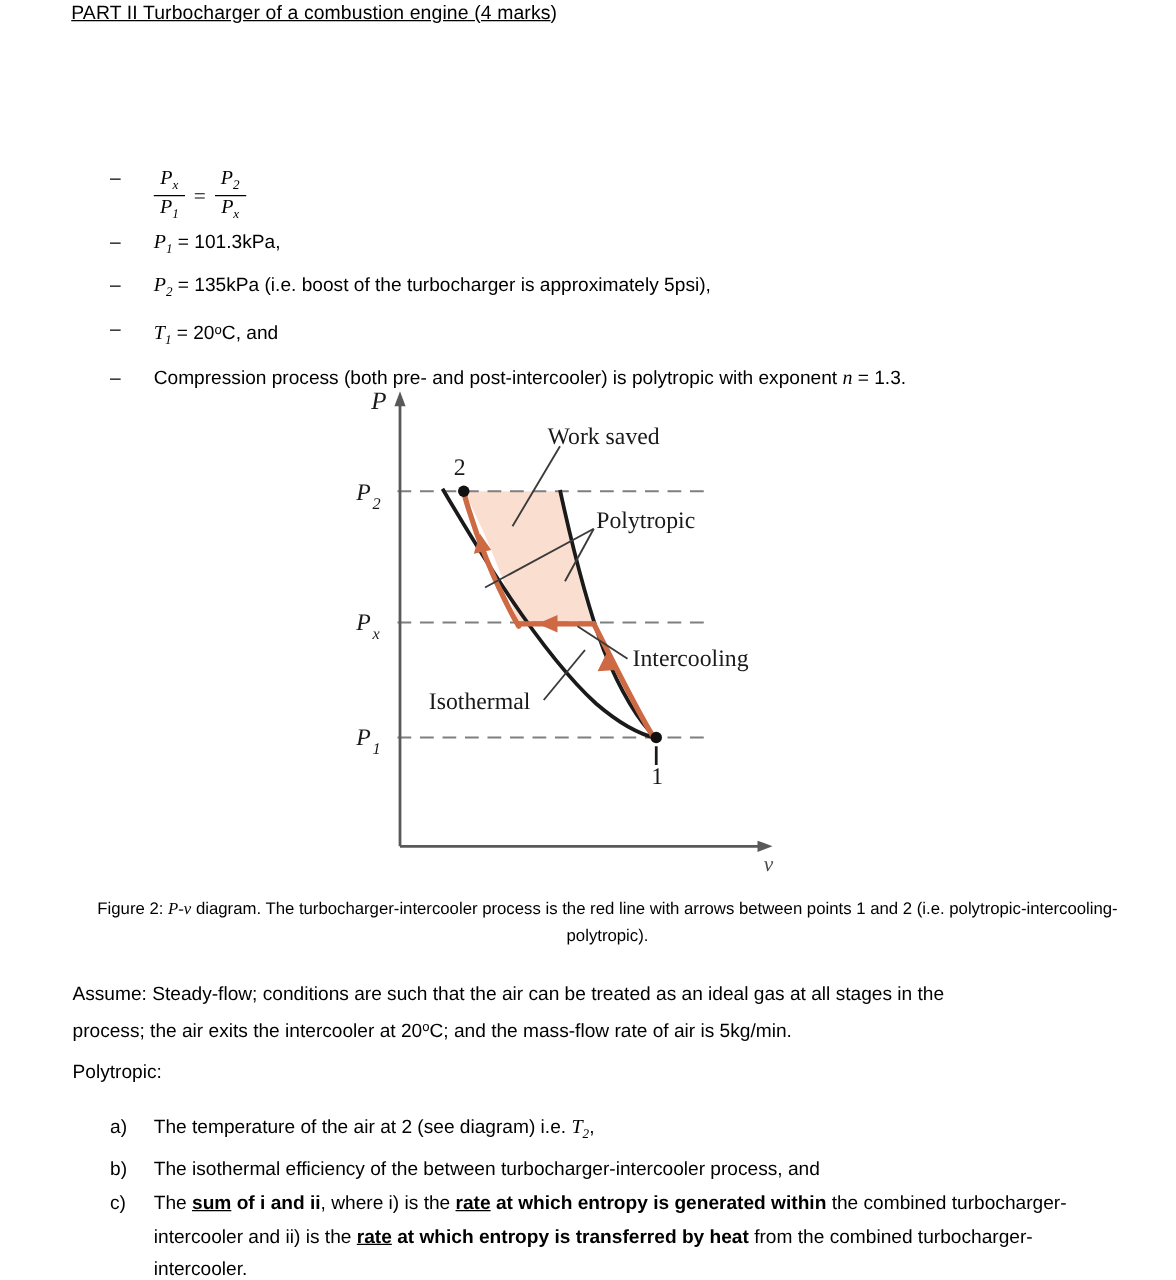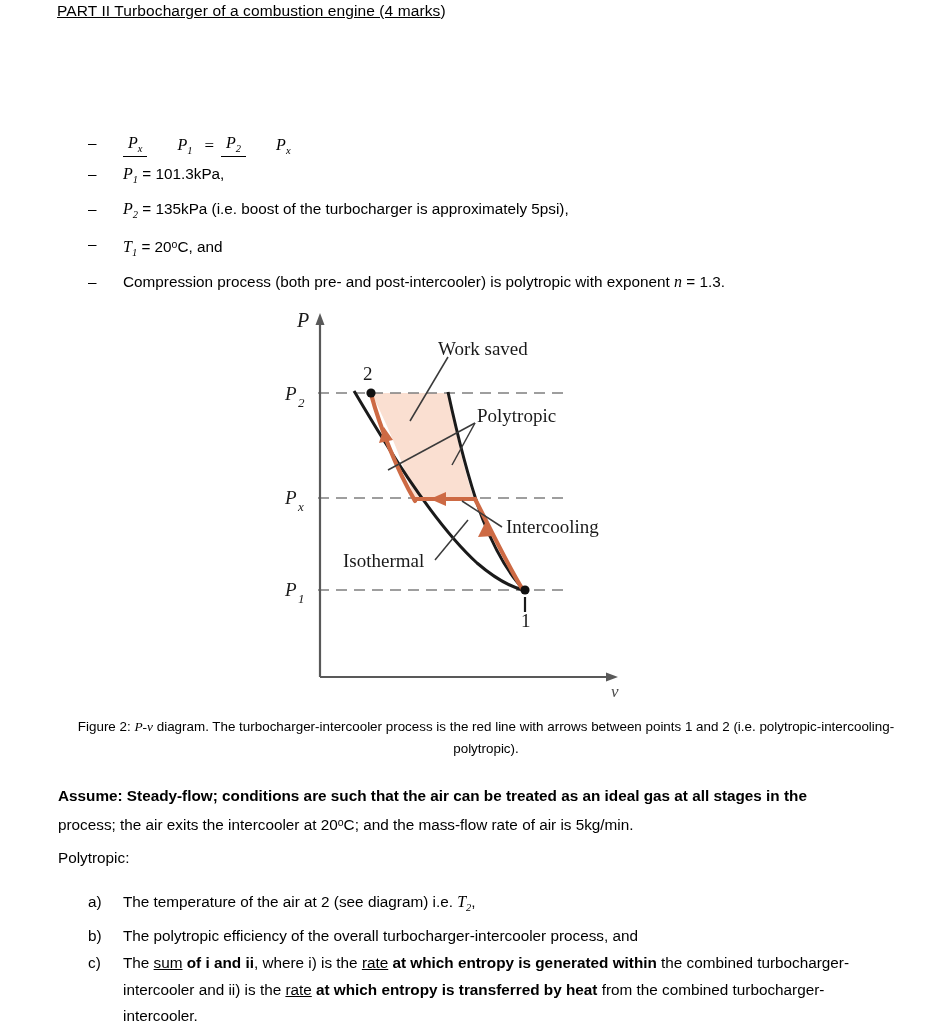--- a/index.html
+++ b/index.html
@@ -75,33 +75,32 @@
   .eq {
     display: inline-flex;
     align-items: center;
     font-style: italic;
     font-family: "Liberation Serif", serif;
     font-size: 16px;
     line-height: 1;
   }
   .frac-box {
     display: inline-flex;
-    flex-direction: row;
+    flex-direction: column;
     align-items: center;
     vertical-align: middle;
   }
   .frac-num {
     padding: 0 5px 1px 5px;
     border-bottom: 1.2px solid #000;
     font-size: 16px;
   }
   .frac-den {
     padding: 1px 5px 0 5px;
     font-size: 16px;
-    margin-left: 25px;
   }
   .eq-sign {
     padding: 0 7px;
     font-style: normal;
     font-family: "Liberation Serif", serif;
     font-size: 17px;
   }
   sub.s { font-size: 10.5px; }
   .ital { font-style: italic; font-family: "Liberation Serif", serif; }
   .mathvar {
@@ -134,21 +133,21 @@
 
   
   .assume {
     position: absolute;
     left: 58px;
     top: 782px;
     width: 805px;
     font-size: 15.3px;
     line-height: 27px;
   }
-  .assume .l1 { display: block; font-weight: bold; }
+  .assume .l1 { display: block; }
   .assume .l2 { display: block; text-align: left; }
 
   
   .determine {
     position: absolute;
     left: 58px;
     top: 849px;
     font-size: 15.3px;
   }
 
@@ -167,21 +166,21 @@
   .qmark {
     width: 35px;
     flex: 0 0 35px;
     line-height: 26.5px;
   }
   .qtext {
     flex: 1 1 auto;
     line-height: 26.5px;
   }
   .b { font-weight: bold; }
-  .bu { font-weight: normal; text-decoration: underline; }
+  .bu { font-weight: bold; text-decoration: underline; }
 </style>
 </head>
 <body>
 
 <div class="page">
 
   <div class="heading"><span class="u">PART II   Turbocharger of a combustion engine  (4 marks</span><span>)</span></div>
 
 
   <div class="spec-list">
@@ -303,21 +302,21 @@
 
   <div class="qlist">
 
     <div class="qrow">
       <span class="qmark">a)</span>
       <span class="qtext"><span>The temperature of the air at 2 (see diagram) i.e. </span><span class="mathvar">T</span><sub class="s ital">2</sub><span>,</span></span>
     </div>
 
     <div class="qrow">
       <span class="qmark">b)</span>
-      <span class="qtext">The polytropic efficiency of the overall turbocharger-intercooler process, and</span>
+      <span class="qtext">The isothermal efficiency of the between turbocharger-intercooler process, and</span>
     </div>
 
     <div class="qrow">
       <span class="qmark">c)</span>
       <span class="qtext"><span>The </span><span class="bu">sum</span><span class="b"> of i and ii</span><span>, where i) is the </span><span class="bu">rate</span><span class="b"> at which entropy is generated within</span><span> the combined turbocharger-intercooler and ii) is the </span><span class="bu">rate</span><span class="b"> at which entropy is transferred by heat</span><span> from the combined turbocharger-intercooler.</span></span>
     </div>
 
   </div>
 
 </div>

